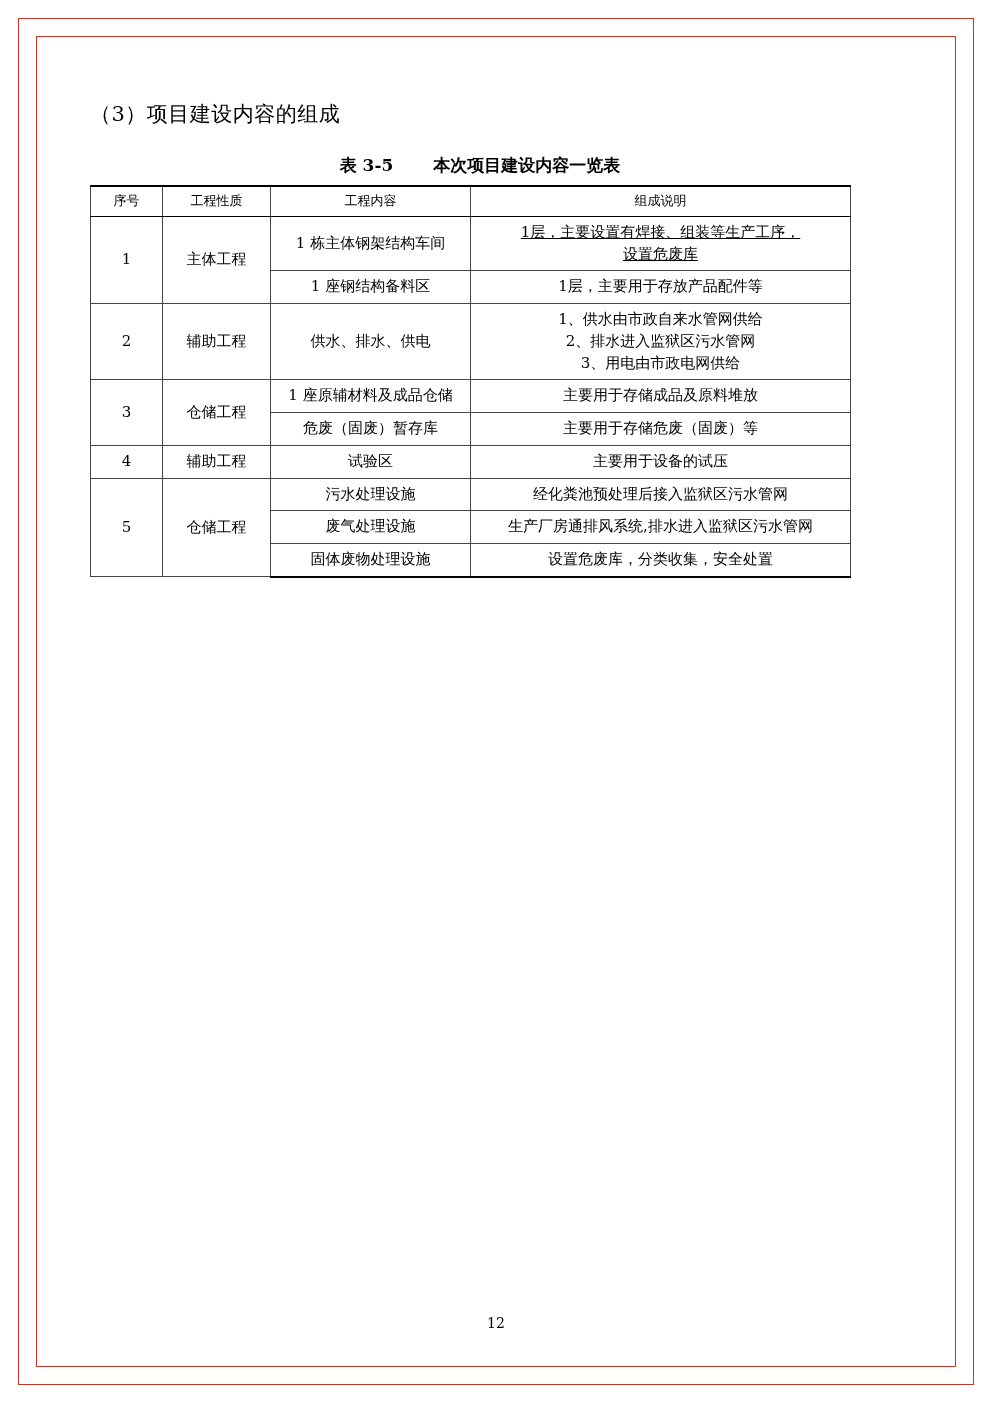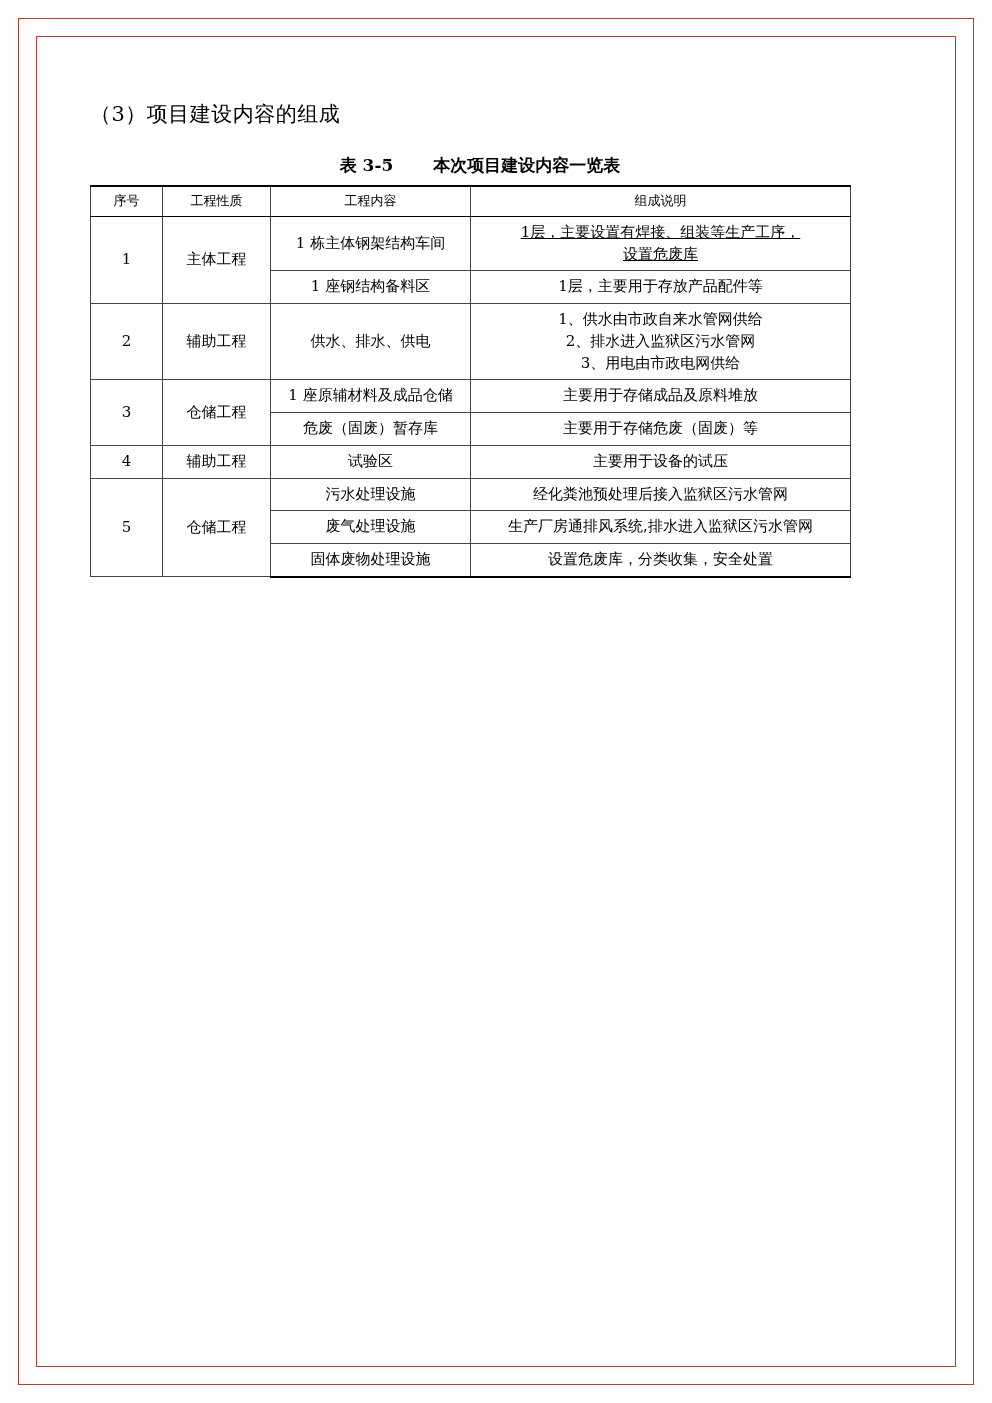--- a/index.html
+++ b/index.html
@@ -203,13 +203,14 @@
             </tr>
             <tr>
               <td>固体废物处理设施</td>
               <td>设置危废库，分类收集，安全处置</td>
             </tr>
           </tbody>
       </table>
     </div>
   </div>
 
+  <div class="page-number">12</div>
 </div>
 
 </body></html>

